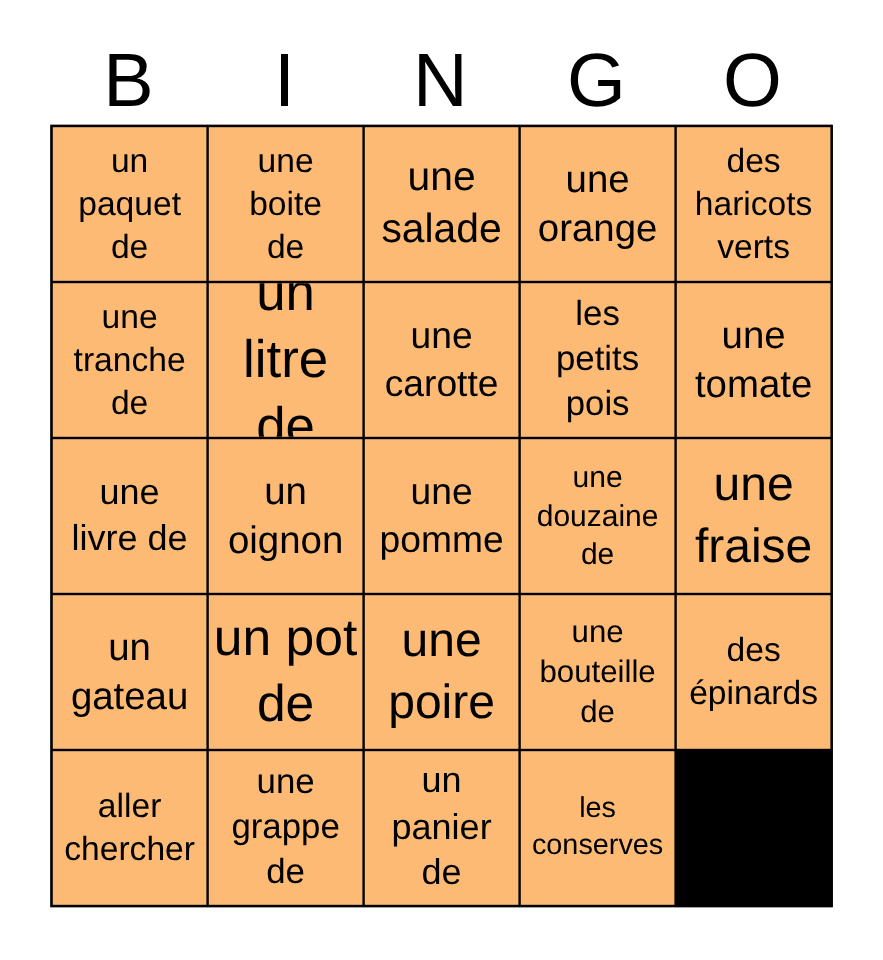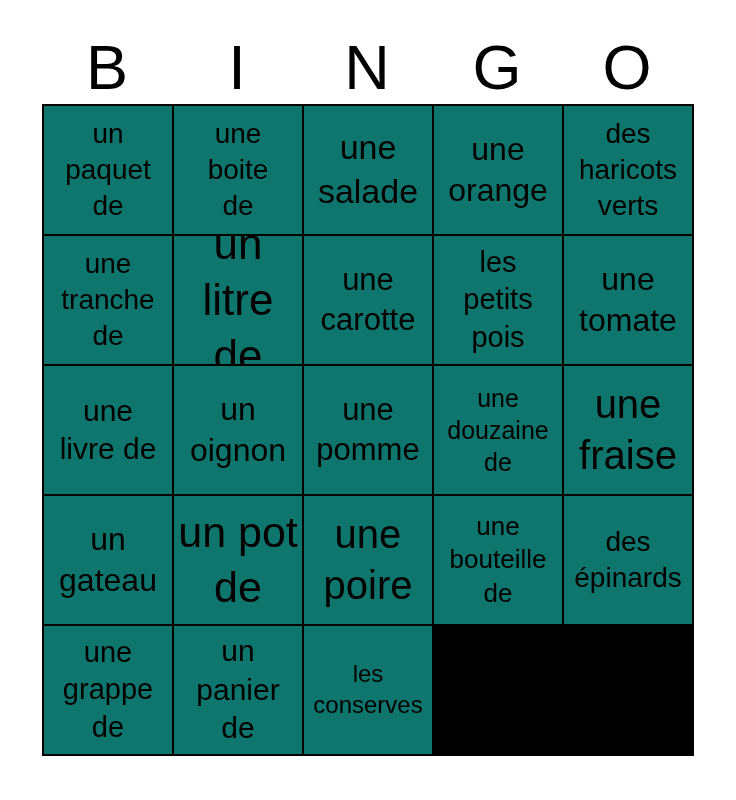--- a/index.html
+++ b/index.html
@@ -42,21 +42,21 @@
     width: 648px;   
     height: 648px;
     background: #000000; 
     border: 2px solid #000000;
     display: grid;
     grid-template-columns: repeat(5, 128px);
     grid-template-rows: repeat(5, 128px);
     gap: 2px;
   }
   .cell {
-    background: #0f766e;
+    background: #fdba74;
     display: flex;
     align-items: center;
     justify-content: center;
     text-align: center;
     white-space: pre-line;
     line-height: 1.28;
     overflow: hidden;
     cursor: pointer;
     user-select: none;
   }
@@ -119,20 +119,22 @@
     <div class="cell" style="font-size: 43px;">un pot
 de</div>
     <div class="cell" style="font-size: 40px;">une
 poire</div>
     <div class="cell" style="font-size: 26px;">une
 bouteille
 de</div>
 
     <div class="cell" style="font-size: 28px;">des
 épinards</div>
+    <div class="cell" style="font-size: 28px;">aller
+chercher</div>
     <div class="cell" style="font-size: 29px;">une
 grappe
 de</div>
     <div class="cell" style="font-size: 30px;">un
 panier
 de</div>
     <div class="cell" style="font-size: 24px;">les
 conserves</div>
   </div>
 

